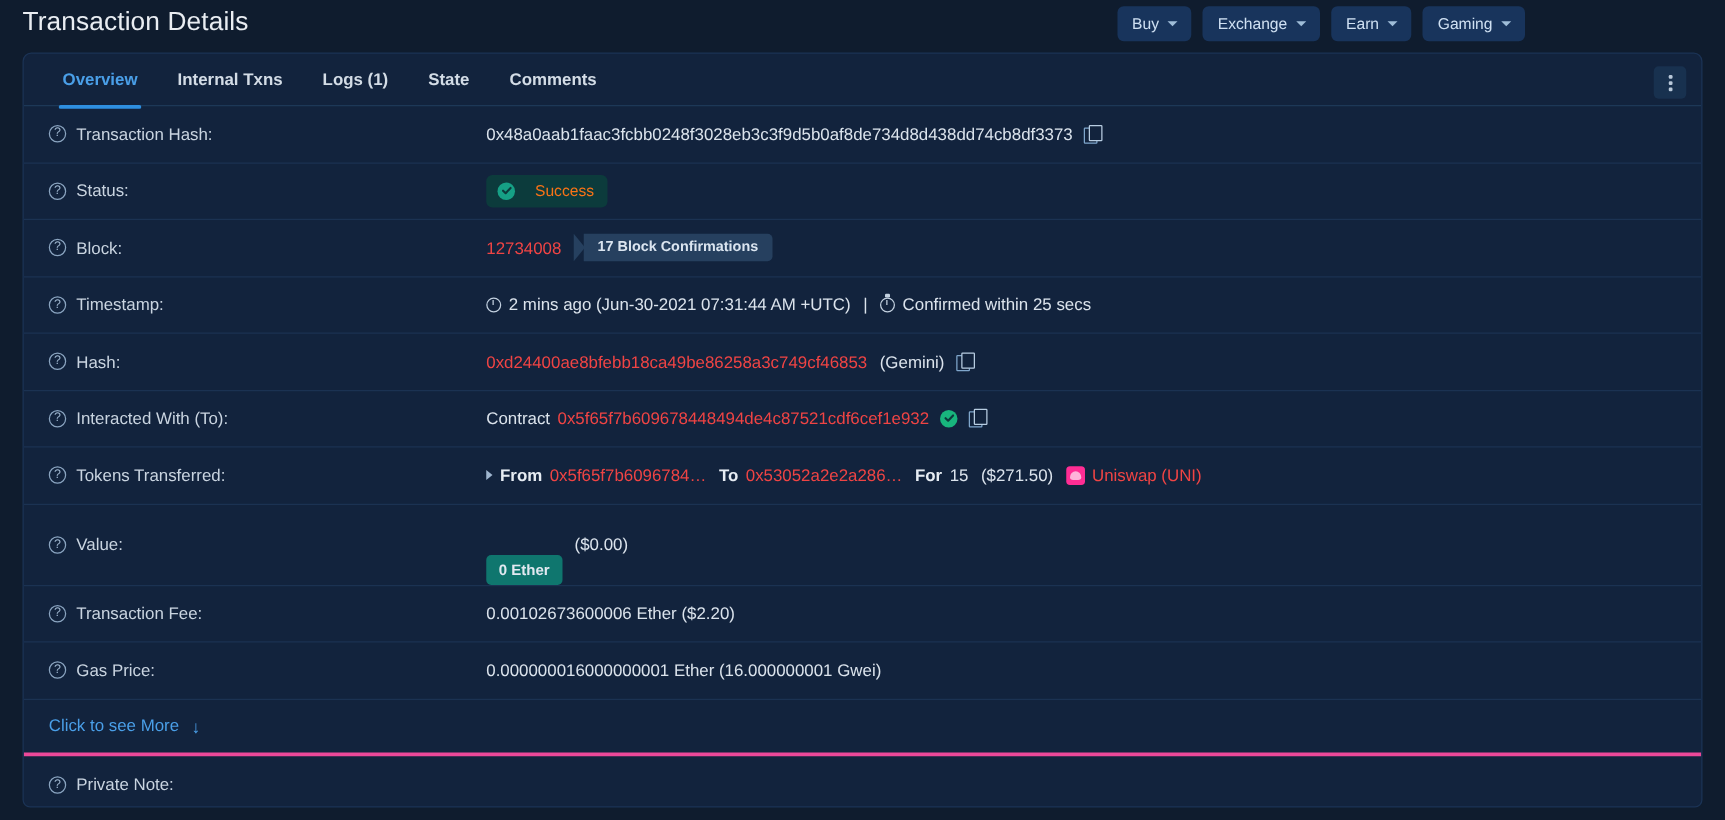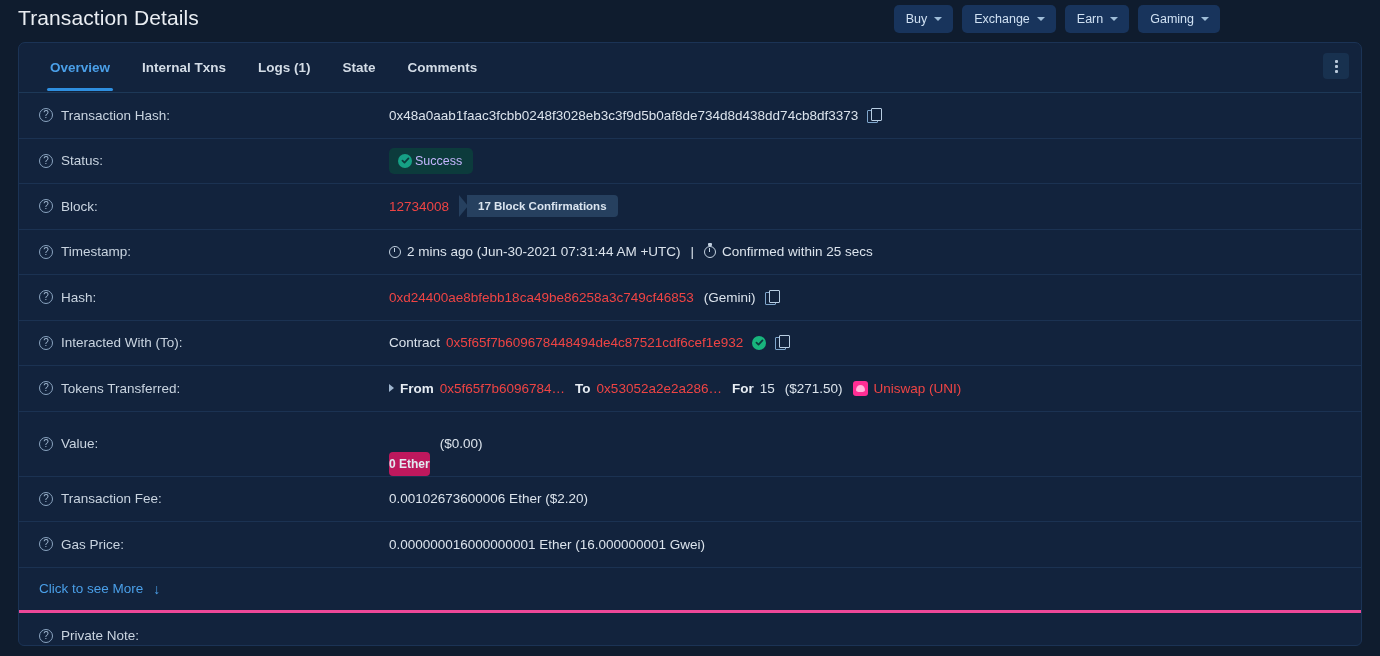--- a/index.html
+++ b/index.html
@@ -46,21 +46,21 @@
   
   .card {
     position: absolute; left: 18px; top: 42px;
     width: 1344px; height: 604px;
     background: #12233d;
     border-radius: 7px 7px 6px 6px;
     border: 1px solid #1b3355;
     overflow: hidden;
   }
   .tabsbar {
-    position: relative; height: 50px;
+    position: relative; height: 42px;
     border-bottom: 1px solid #1d3857;
     display: flex; align-items: center; padding-left: 15px;
   }
   .tab {
     position: relative;
     padding: 0 16px;
     height: 45px; line-height: 45px;
     font-size: 13.5px; font-weight: bold;
     color: #d3dce6; cursor: pointer; white-space: nowrap;
   }
@@ -118,22 +118,22 @@
     background: #12233d;
   }
   .copy-ico::after {
     content: ""; position: absolute; left: 4px; top: 0px;
     width: 9px; height: 11px; border: 1.4px solid #b8cde2; border-radius: 1px;
     background: #12233d;
   }
 
   
   .badge-success {
-    display: inline-flex; align-items: center; gap: 3px;
-    background: #0c3b3c; color: #c4b5fd;
+    display: inline-flex; align-items: center; gap: 16px;
+    background: #0c3b3c; color: #f97316;
     border-radius: 5px; padding: 6px 11px 6px 9px; font-size: 12.5px;
   }
   .check-circle {
     width: 14px; height: 14px; border-radius: 50%; background: #16a085;
     display: inline-flex; align-items: center; justify-content: center;
     color: #0c3b3c; font-size: 10px; line-height: 1;
   }
   .check-circle svg { display: block; }
 
   
@@ -145,23 +145,23 @@
     border-left: 9px solid #26405f;
   }
   .conf-pill {
     background: #26405f; color: #dbe5f0;
     font-size: 11.5px; font-weight: bold;
     padding: 5px 11px; border-radius: 0 4px 4px 0; margin-left: -1px;
   }
 
   
   .chip {
-    background: #be185d; color: #e2e9f1;
+    background: #0f766e; color: #e2e9f1;
     font-size: 12px; font-weight: bold;
-    padding: 5px 0; border-radius: 4px; margin-top: 40px;
+    padding: 5px 10px; border-radius: 4px; margin-top: 40px;
   }
 
   .clock-ico {
     display: inline-block; width: 12px; height: 12px;
     border: 1.3px solid #c3d1e0; border-radius: 50%;
     position: relative; margin-right: 6px; vertical-align: -1px; flex: 0 0 12px;
   }
   .clock-ico::after {
     content: ""; position: absolute; left: 4px; top: 1.5px;
     width: 1.2px; height: 4px; background: #c3d1e0;

